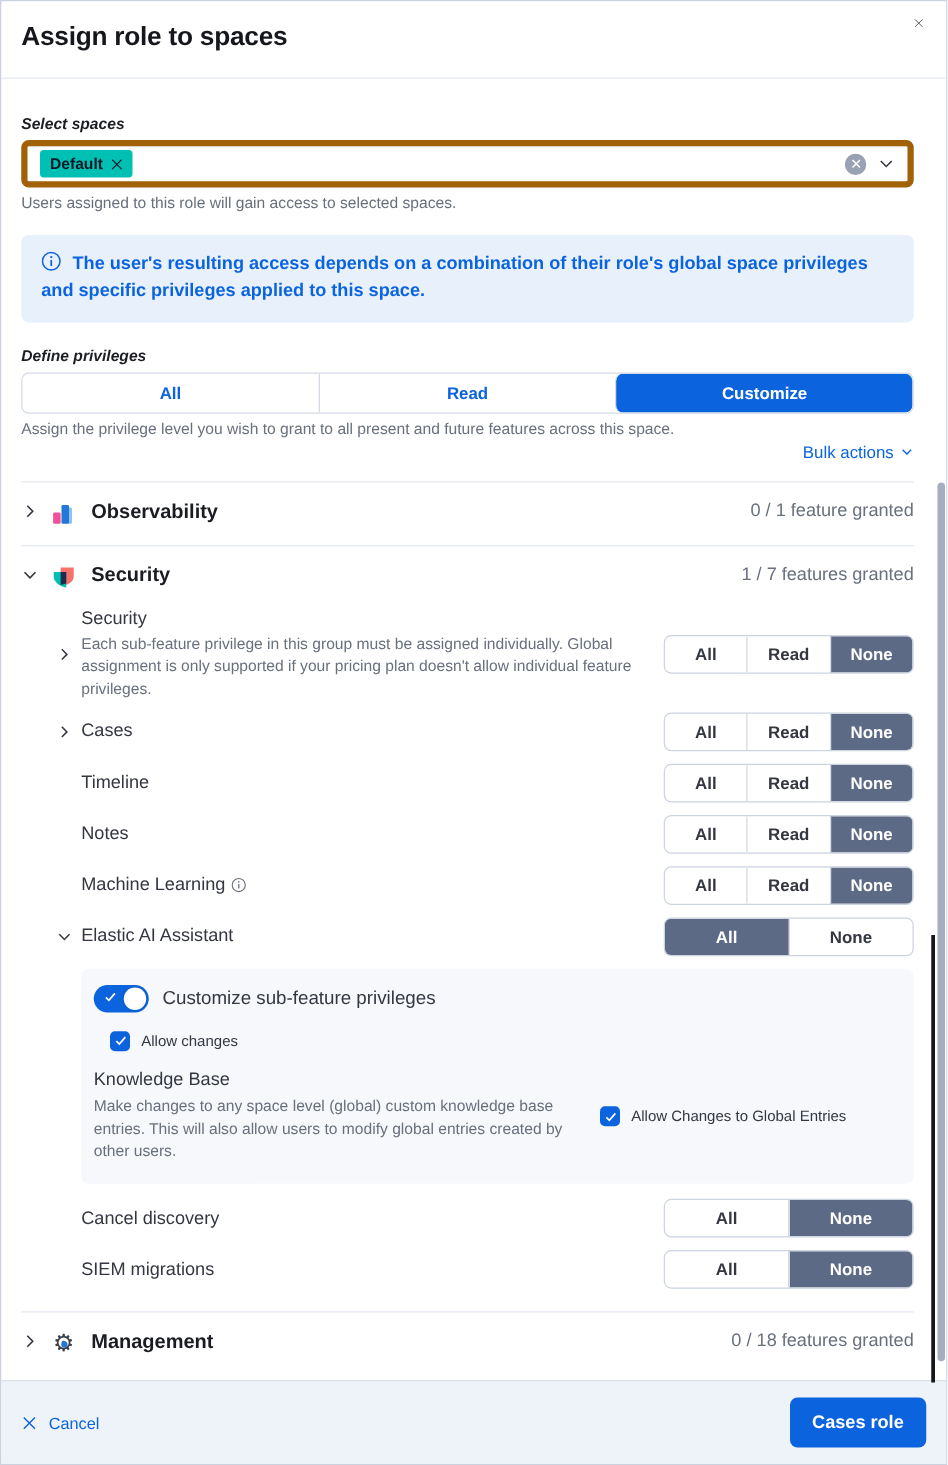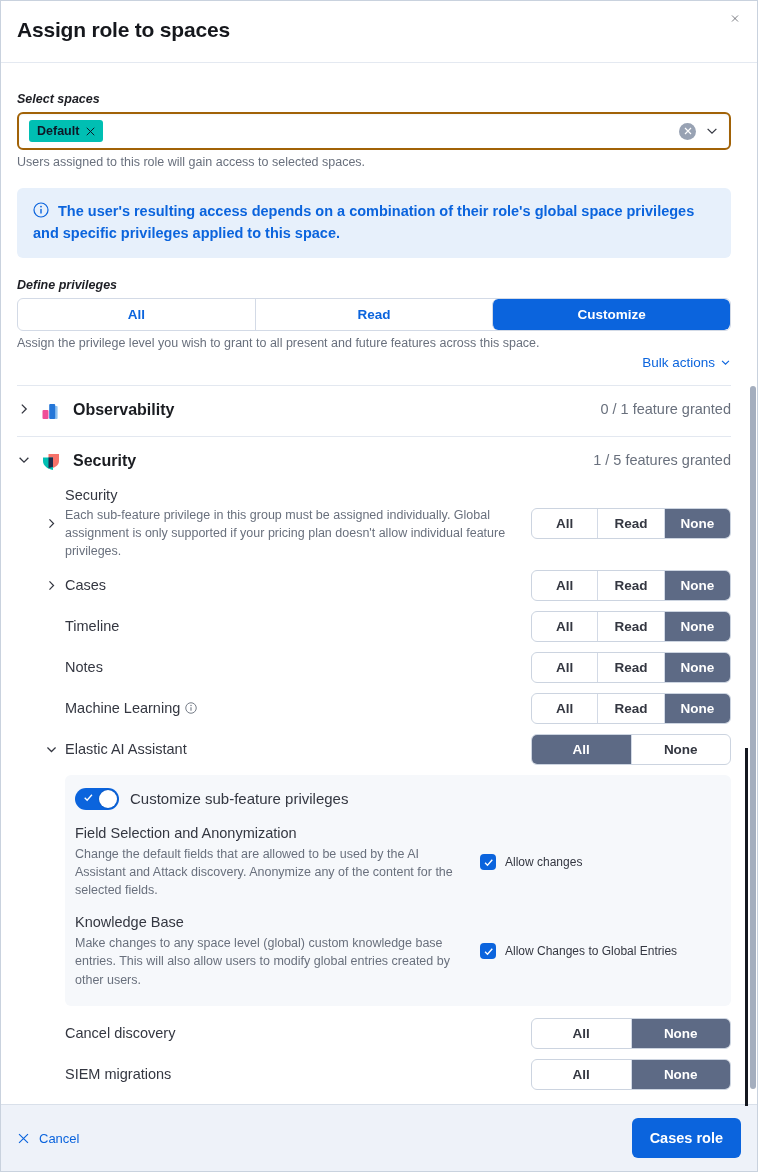--- a/index.html
+++ b/index.html
@@ -8,21 +8,21 @@
   
   .header{box-sizing:border-box;height:62px;padding:17px 16px 0;border-bottom:1px solid #e4e9f1;}
   .title{font-size:21px;font-weight:700;letter-spacing:-.2px;color:#15171c;}
   .close-btn{position:absolute;top:7px;right:12px;width:20px;height:20px;display:flex;align-items:center;justify-content:center;background:none;border:none;cursor:pointer;color:#343741;}
 
   .main{padding:0 26px 0 16px;}
 
   .form-label{display:block;margin-top:29px;font-size:12.5px;font-weight:600;color:#1d1e24;font-style:italic;}
 
   
-  .combobox{margin-top:6px;height:38px;box-sizing:border-box;border:2px solid #a16207;border-radius:6px;background:#fff;display:flex;align-items:center;padding:0 10px;box-shadow:inset 0 1px 2px rgba(152,162,179,.12);}
+  .combobox{margin-top:6px;height:38px;box-sizing:border-box;border:5px solid #a16207;border-radius:6px;background:#fff;display:flex;align-items:center;padding:0 10px;box-shadow:inset 0 1px 2px rgba(152,162,179,.12);}
   .space-badge{display:inline-flex;align-items:center;gap:7px;background:#00bfb3;color:#0e1726;font-size:12.5px;font-weight:600;border-radius:3px;padding:4px 8px;cursor:pointer;}
   .combo-right{margin-left:auto;display:flex;align-items:center;gap:9px;}
   .clear-circle{width:17px;height:17px;border-radius:50%;background:#98a2b3;color:#fff;display:flex;align-items:center;justify-content:center;border:none;cursor:pointer;padding:0;}
   .help{margin-top:5px;font-size:12.5px;color:#69707d;}
 
   
   .callout{margin-top:19px;background:#e7f0fb;border-radius:6px;padding:13px 16px;font-size:14.5px;font-weight:600;color:#0b64dd;line-height:1.5;}
   .callout .ci{vertical-align:-2px;margin-right:9px;}
 
   
@@ -176,21 +176,21 @@
           </svg>
       </button>
       <span class="cat-icon">
         <svg width="20" height="20" viewBox="0 0 20 20">
           <path d="M7.5 2H18v7c0 4.5-4.2 6.9-10.5 8V2z" fill="#f6726a"></path>
           <path d="M2 5.5h10V18C6.3 17 2 13.6 2 9V5.5z" fill="#00bfb3"></path>
           <path d="M7.5 5.5H12v9.3c-1.5.5-3 .9-4.5 1.2V5.5z" fill="#1e2b4d"></path>
         </svg>
       </span>
       <span class="cat-title">Security</span>
-      <span class="cat-granted">1 / 5 features granted</span>
+      <span class="cat-granted">1 / 7 features granted</span>
     </div>
 
     <div class="feat-row has-chevron row-top" style="margin-top:0;">
       <button class="chev-btn">
         <svg width="13" height="13" viewBox="0 0 16 16">
             <path d="M5.5 3l5 5-5 5" stroke="currentColor" stroke-width="1.5" fill="none"></path>
           </svg>
       </button>
       <div class="feat-text">
         <div class="feat-label">Security</div>
@@ -269,24 +269,20 @@
         <span class="toggle">
           <svg class="tick" width="11" height="11" viewBox="0 0 16 16">
               <path d="M2.5 8.5l3.5 3.5 7-8" stroke="#fff" stroke-width="2" fill="none"></path>
             </svg>
           <span class="knob"></span>
         </span>
         <span class="toggle-label">Customize sub-feature privileges</span>
       </div>
 
       <div class="subfeat">
-        <div class="subfeat-text">
-          <div class="subfeat-title">Field Selection and Anonymization</div>
-          <div class="subfeat-desc">Change the default fields that are allowed to be used by the AI Assistant and Attack discovery. Anonymize any of the content for the selected fields.</div>
-        </div>
         <div class="check-wrap">
           <span class="checkbox">
             <svg width="11" height="11" viewBox="0 0 16 16">
                 <path d="M3 8.5l3.5 3.5 7-8" stroke="#fff" stroke-width="2" fill="none"></path>
               </svg>
           </span>
           <span class="check-label">Allow changes</span>
         </div>
       </div>
 

